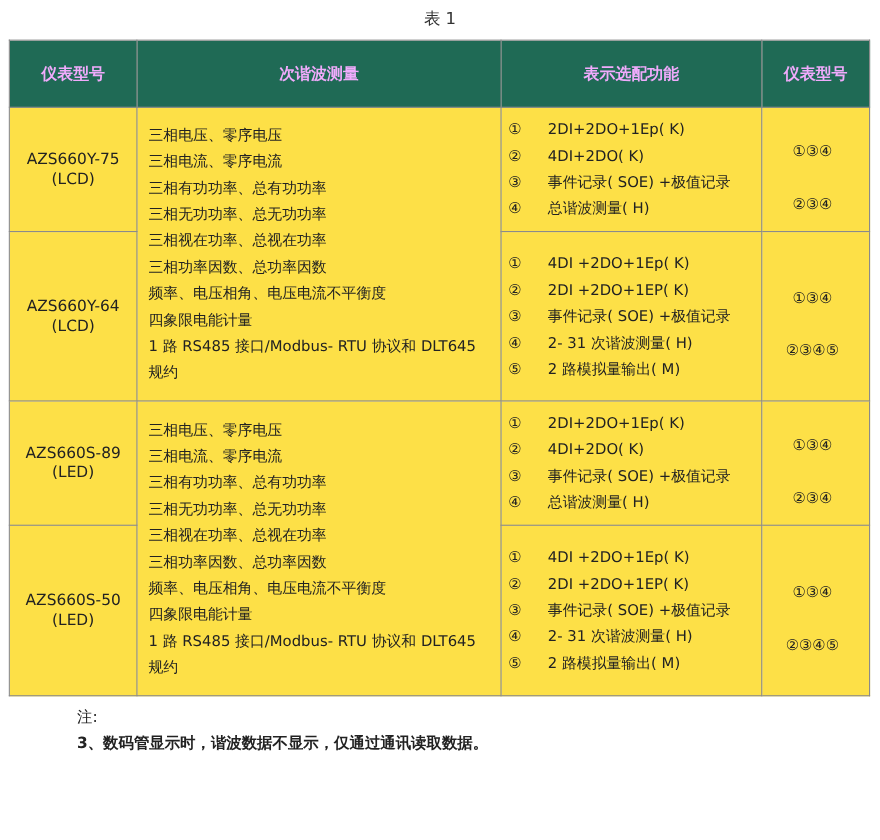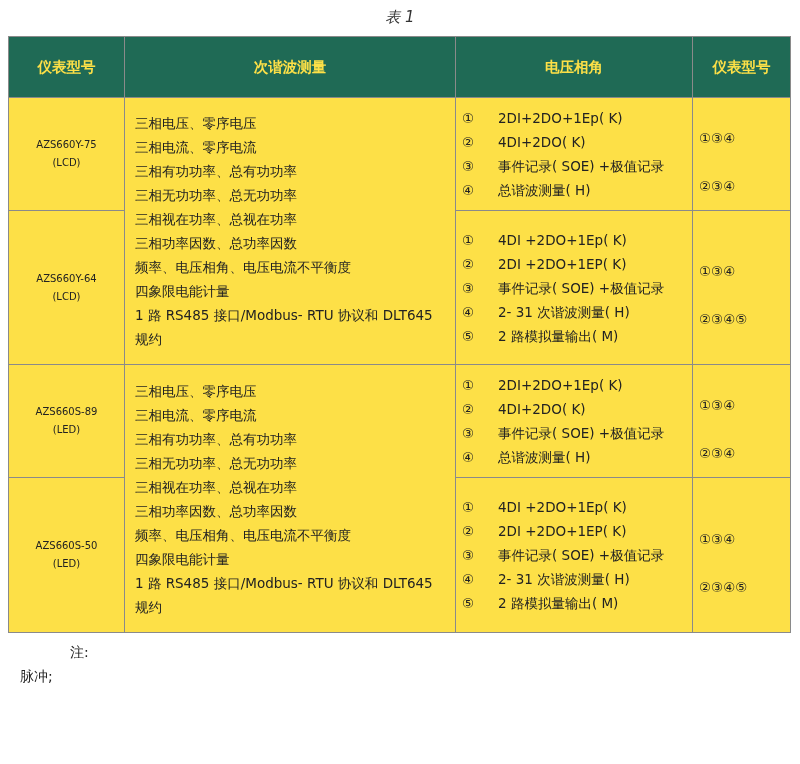--- a/index.html
+++ b/index.html
@@ -1,27 +1,27 @@
 <!DOCTYPE html>
 <html><head>
 <meta charset="utf-8">
 <style>
   html, body { margin:0; padding:0; background:#ffffff; }
   body { width:800px; height:764px; position:relative; font-family:"DejaVu Sans", sans-serif; color:#222; overflow:hidden; }
-  .caption { position:absolute; top:8px; left:0; width:800px; text-align:center; font-size:15px; color:#333;font-style:italic; }
+  .caption { position:absolute; top:8px; left:0; width:800px; text-align:center; font-size:15px; color:#333; }
   table.spec { position:absolute; top:36px; left:8px; width:782px; border-collapse:collapse; table-layout:fixed; font-size:13.5px; }
-  table.spec th { background:#1f6a55; color:#fde047; font-weight:bold; font-size:14.5px; height:58px; border:1px solid #8a8a8a; text-align:center; vertical-align:middle; }
+  table.spec th { background:#1f6a55; color:#f0abfc; font-weight:bold; font-size:14.5px; height:58px; border:1px solid #8a8a8a; text-align:center; vertical-align:middle; }
   table.spec td { background:#fde047; border:1px solid #8a8a8a; vertical-align:middle; }
-  td.model { text-align:center; font-size:10px; line-height:18px; }
+  td.model { text-align:center; font-size:14px; line-height:18px; }
   td.basic { padding:0 0 0 10px; vertical-align:middle; }
   .line { line-height:24px; white-space:nowrap; }
   td.opt { padding:0 0 0 6px; }
   .optline { line-height:24px; white-space:nowrap; display:flex; }
   .optline .num { width:36px; display:inline-block; }
-  td.combo { padding:0 12px 0 6px; vertical-align:top; }
+  td.combo { padding:0 12px 0 6px; vertical-align:top;text-align:center; }
   .combo-line { line-height:24px; white-space:nowrap; }
   .notes { position:absolute; top:640px; left:0; width:800px; font-size:14px; line-height:24px; color:#222; }
   .notes .p { padding-left:70px; white-space:nowrap; }
   .notes .wrap { padding-left:20px; }
   .notes .bold { font-weight:bold; }
 </style>
 </head>
 <body>
 
 <div class="caption">表 1</div>
@@ -30,21 +30,21 @@
   <colgroup>
     <col style="width:116px">
       <col style="width:331px">
       <col style="width:237px">
       <col style="width:98px">
   </colgroup>
   <thead>
     <tr>
       <th>仪表型号</th>
       <th>次谐波测量</th>
-      <th>电压相角</th>
+      <th>表示选配功能</th>
       <th>仪表型号</th>
     </tr>
   </thead>
   <tbody>
 
     <tr style="height:113px">
       <td class="model">
         <div>AZS660Y-75</div>
         <div>(LCD)</div>
       </td>
@@ -188,14 +188,14 @@
       <td class="combo" style="padding-top:15px">
         <div class="combo-line">①③④</div>
         <div class="combo-line" style="margin-top:24px">②③④⑤</div>
       </td>
     </tr>
   </tbody>
 </table>
 
 <div class="notes">
   <div class="p">注:</div>
-  <div class="wrap">脉冲;</div>
+  <div class="p bold">3、数码管显示时，谐波数据不显示，仅通过通讯读取数据。</div>
 </div>
 
 </body></html>

